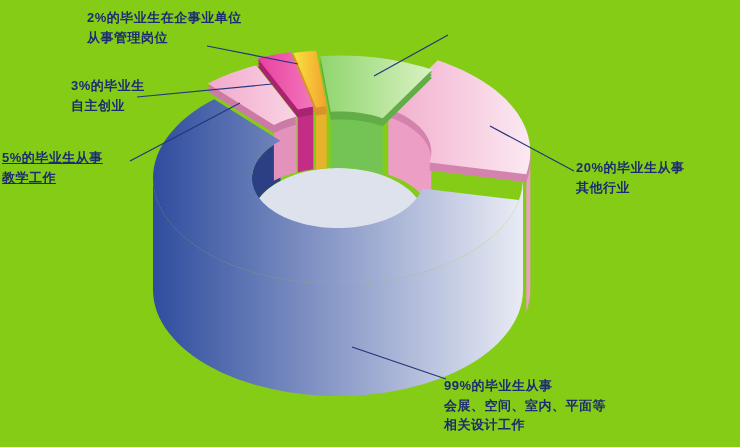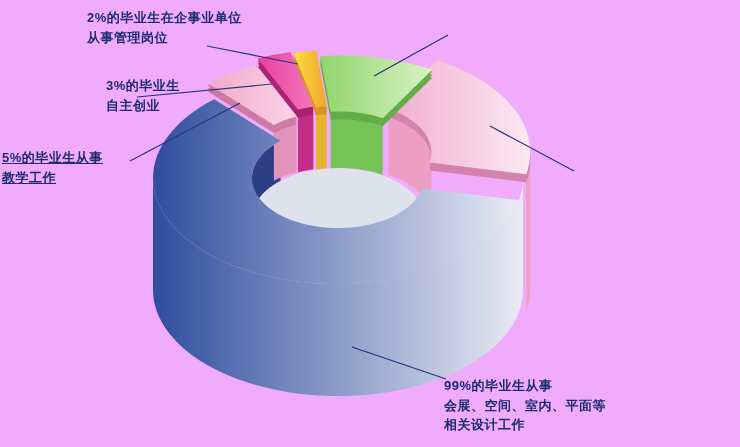--- a/index.html
+++ b/index.html
@@ -1,17 +1,17 @@
 <!DOCTYPE html>
 <html><head>
 <meta charset="utf-8">
 <style>
   html,body{margin:0;padding:0;background:#ffffff;}
   .stage{
-    position:relative;width:740px;height:447px;background:#f0abfc;overflow:hidden;
+    position:relative;width:740px;height:447px;background:#84cc16;overflow:hidden;
     font-family:"Liberation Sans","DejaVu Sans",sans-serif;
   }
   .stage svg{position:absolute;left:0;top:0;}
   .callout{
     position:absolute;font-weight:bold;font-size:13px;line-height:1.5;
     color:#1c2c70;white-space:pre-line;letter-spacing:0.5px;
   }
   .c2{left:87px;top:8px;}
   .c10{left:452px;top:20px;}
   .c3{left:71px;top:76px;}
@@ -84,21 +84,23 @@
       <line x1="207" y1="46" x2="298" y2="64" stroke="#26347c" stroke-width="1.2"></line>
       <line x1="448" y1="35" x2="374" y2="76" stroke="#26347c" stroke-width="1.2"></line>
       <line x1="137" y1="97" x2="272" y2="84" stroke="#26347c" stroke-width="1.2"></line>
       <line x1="130" y1="161" x2="240" y2="103" stroke="#26347c" stroke-width="1.2"></line>
       <line x1="574" y1="171" x2="490" y2="126" stroke="#26347c" stroke-width="1.2"></line>
       <line x1="446" y1="379" x2="352" y2="347" stroke="#26347c" stroke-width="1.2"></line>
     </svg>
 
   <div class="callout c2" style="color: rgb(28, 44, 112);">2%的毕业生在企事业单位
 从事管理岗位</div>
-  <div class="callout c3" style="color: rgb(28, 44, 112); margin-left: 35px;">3%的毕业生
+  <div class="callout c3" style="color: rgb(28, 44, 112);">3%的毕业生
 自主创业</div>
   <div class="callout c5" style="color: rgb(28, 44, 112);">5%的毕业生从事
 教学工作</div>
+  <div class="callout c20" style="color: rgb(28, 44, 112);">20%的毕业生从事
+其他行业</div>
   <div class="callout c60" style="color: rgb(28, 44, 112);">99%的毕业生从事
 会展、空间、室内、平面等
 相关设计工作</div>
 
 </div>
 
 </body></html>

